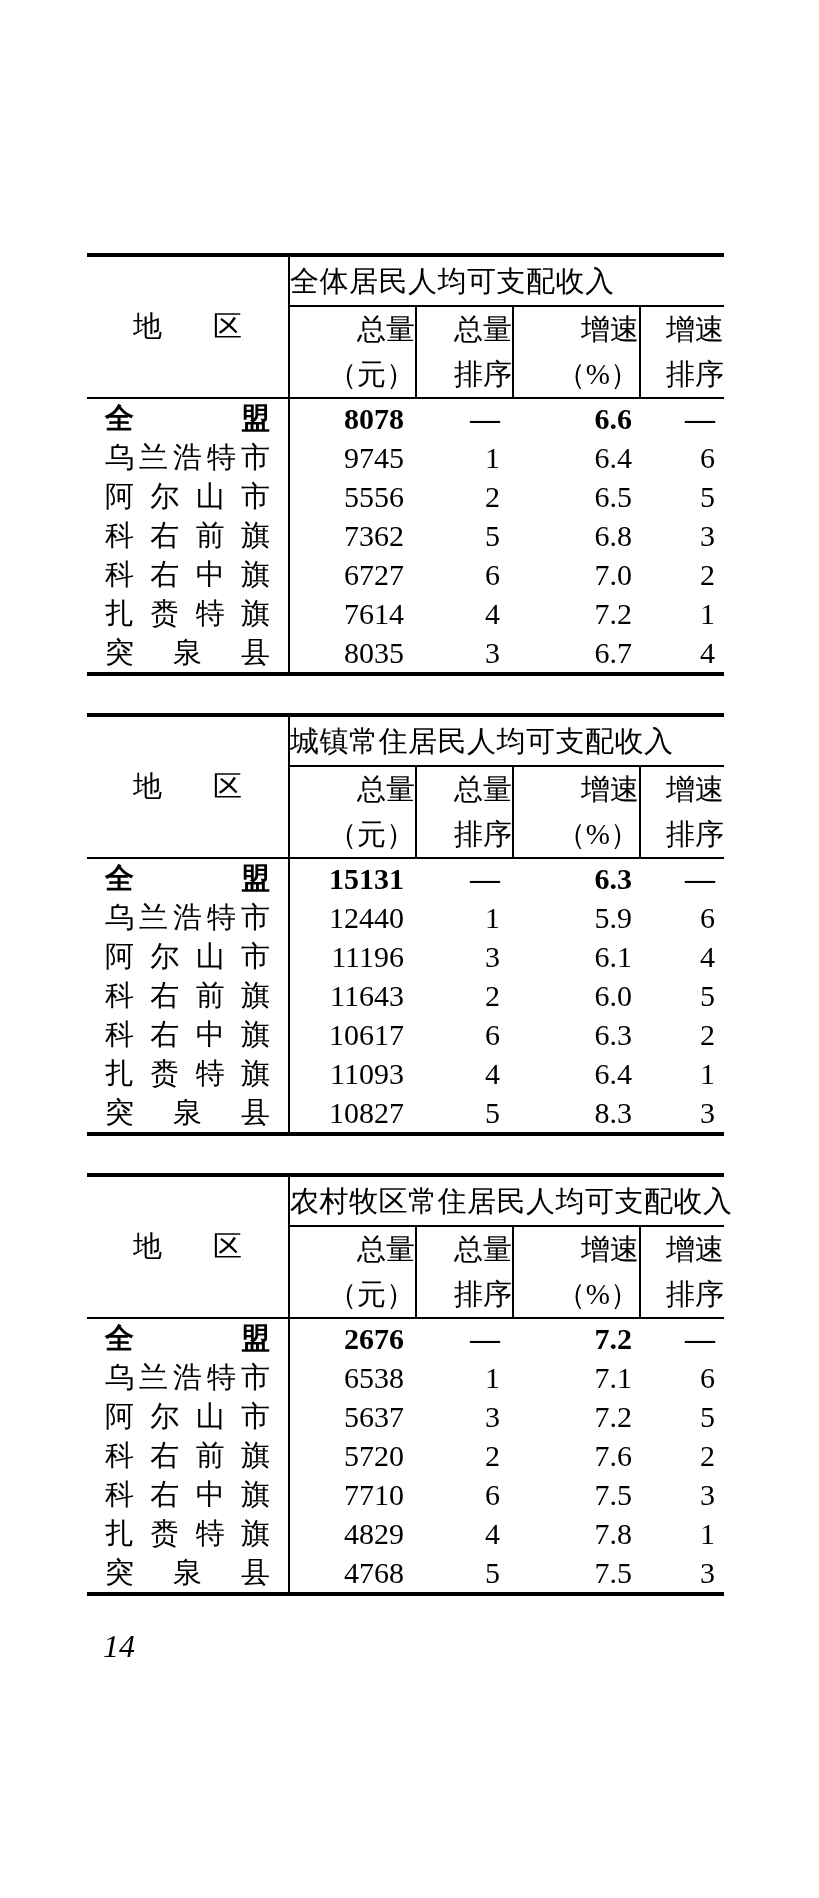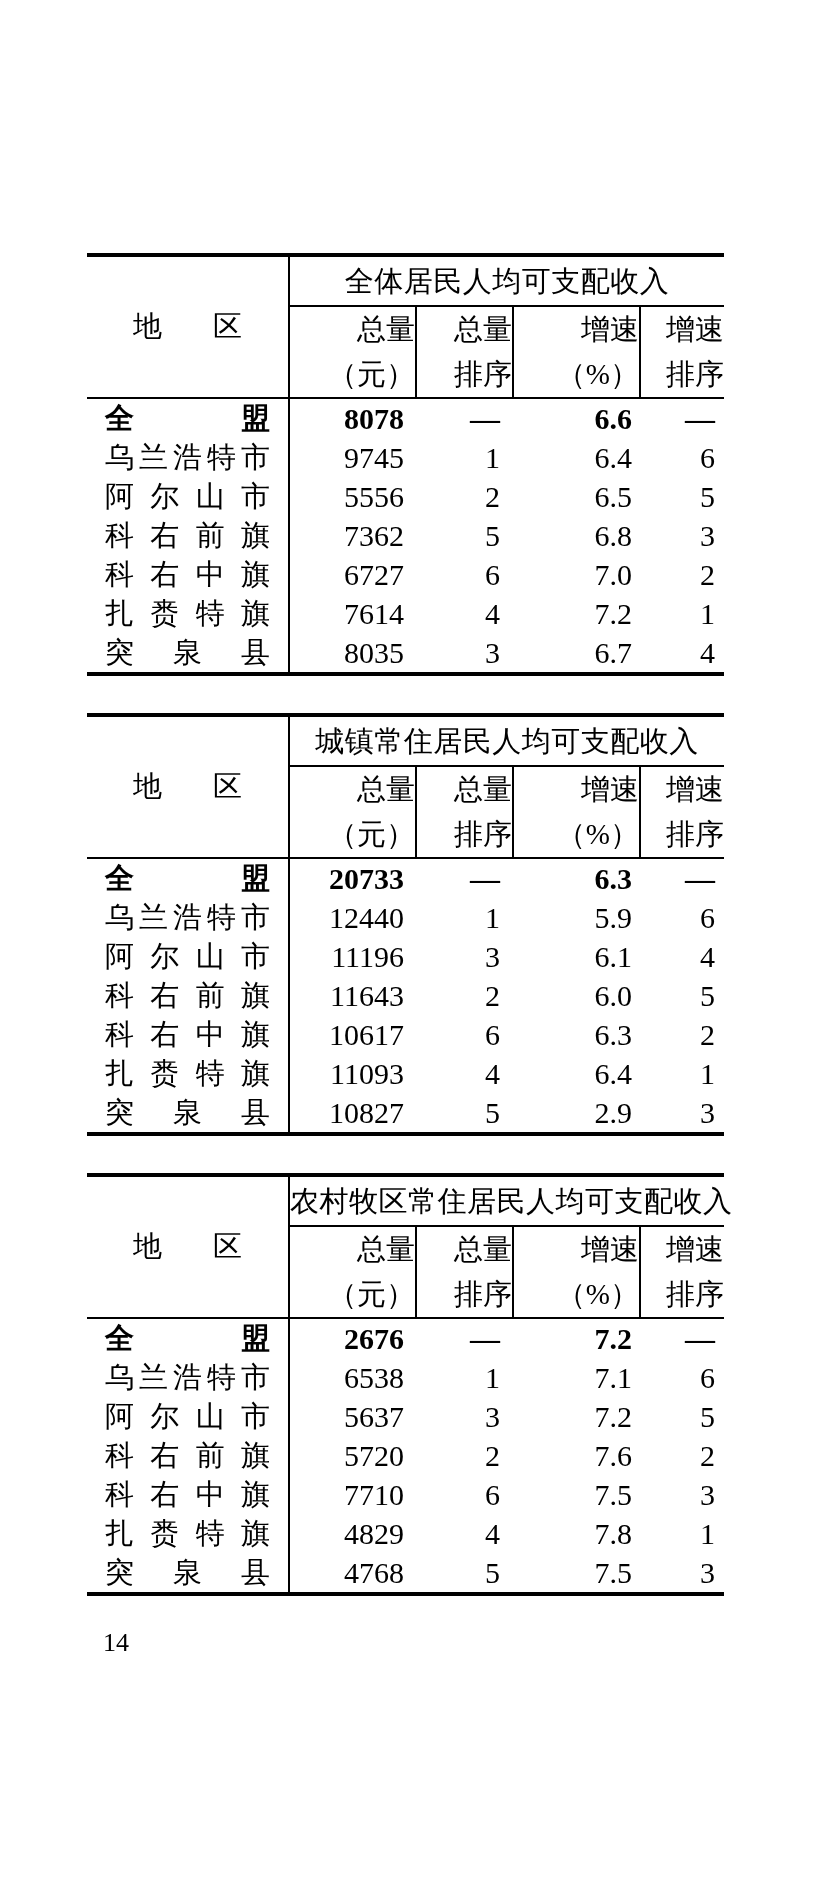--- a/index.html
+++ b/index.html
@@ -38,21 +38,21 @@
   }
   th.region-head .justify-head {
     display: flex;
     justify-content: space-between;
     padding: 0 46px;
     font-size: 29px;
   }
   th.group-title {
     border-bottom: 2px solid #000;
     height: 48px;
-    text-align: center;
+    text-align: left;
     font-size: 29px;
     line-height: 48px;
     letter-spacing: 0.5px;
     white-space: nowrap;
   }
   th.sub {
     border-bottom: 2px solid #000;
     height: 92px;
     text-align: right;
     font-size: 29px;
@@ -75,21 +75,22 @@
   td.num { text-align: right; font-size: 30px; vertical-align: middle; white-space: nowrap; }
   td.num.total  { padding-right: 12px; }
   td.num.trank  { padding-right: 13px; }
   td.num.growth { padding-right: 8px; margin-top: 40px; }
   td.num.grank  { padding-right: 9px; }
 
   tr.bold { font-weight: bold; }
 
   .page-num {
     margin: 32px 0 0 103px;
-    font-size: 26px;
+    font-size: 32px;
+    font-style: italic;
   }
 </style>
 </head>
 <body>
 
 <div class="doc">
 
   <table class="income first">
     <colgroup>
       <col class="c-region">
@@ -265,21 +266,21 @@
       </tr>
     </thead>
     <tbody>
         <tr class="data-row bold">
     <td class="region-cell">
             <div class="justify">
               <span>全</span>
               <span>盟</span>
             </div>
           </td>
-    <td class="num total">20733</td>
+    <td class="num total">15131</td>
     <td class="num trank">—</td>
     <td class="num growth">6.3</td>
     <td class="num grank">—</td>
   </tr>
         <tr class="data-row">
     <td class="region-cell">
             <div class="justify">
               <span>乌</span>
               <span>兰</span>
               <span>浩</span>
@@ -351,21 +352,21 @@
         <tr class="data-row">
     <td class="region-cell">
             <div class="justify">
               <span>突</span>
               <span>泉</span>
               <span>县</span>
             </div>
           </td>
     <td class="num total">10827</td>
     <td class="num trank">5</td>
-    <td class="num growth">2.9</td>
+    <td class="num growth">8.3</td>
     <td class="num grank">3</td>
   </tr>
       </tbody>
   </table>
 
   <table class="income next">
     <colgroup>
       <col class="c-region">
         <col class="c-total">
         <col class="c-trank">

